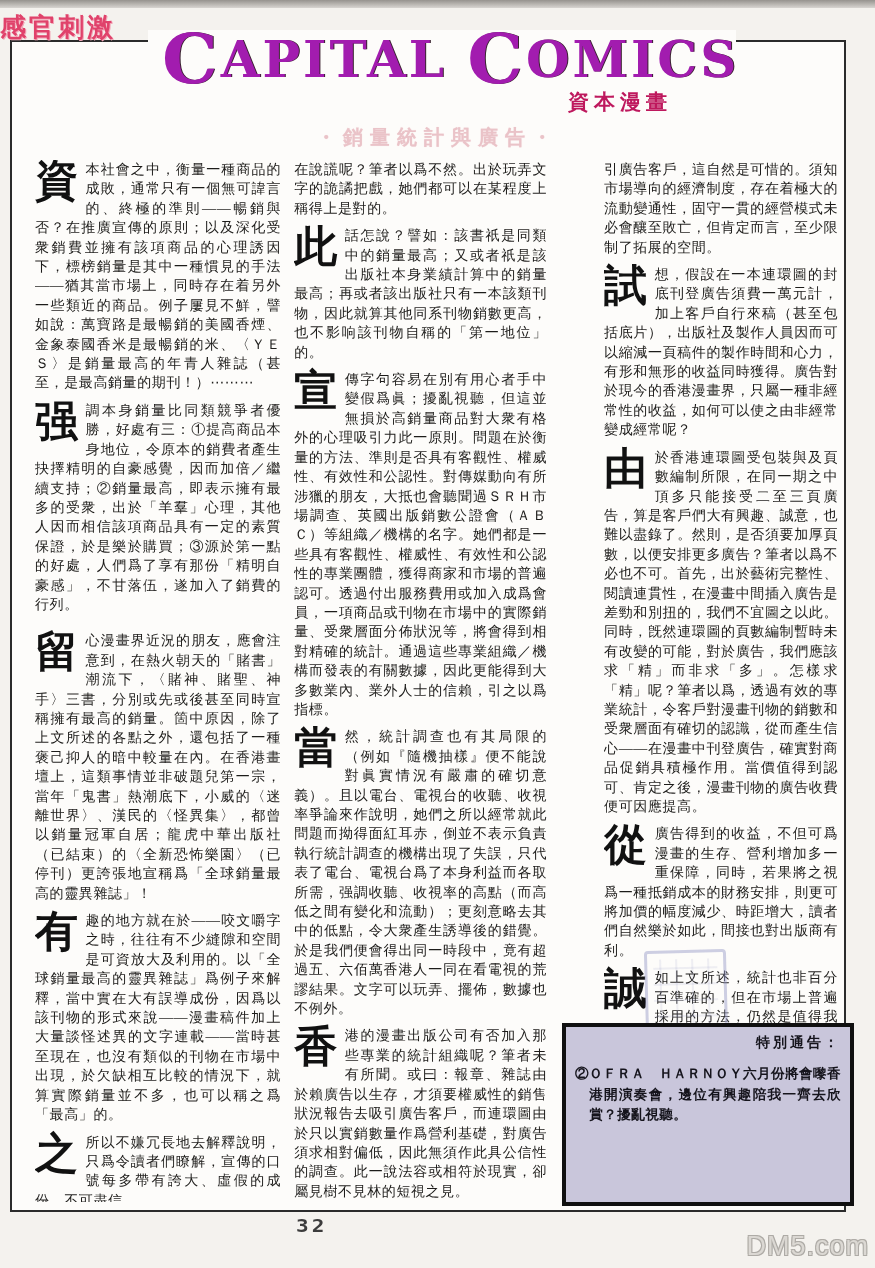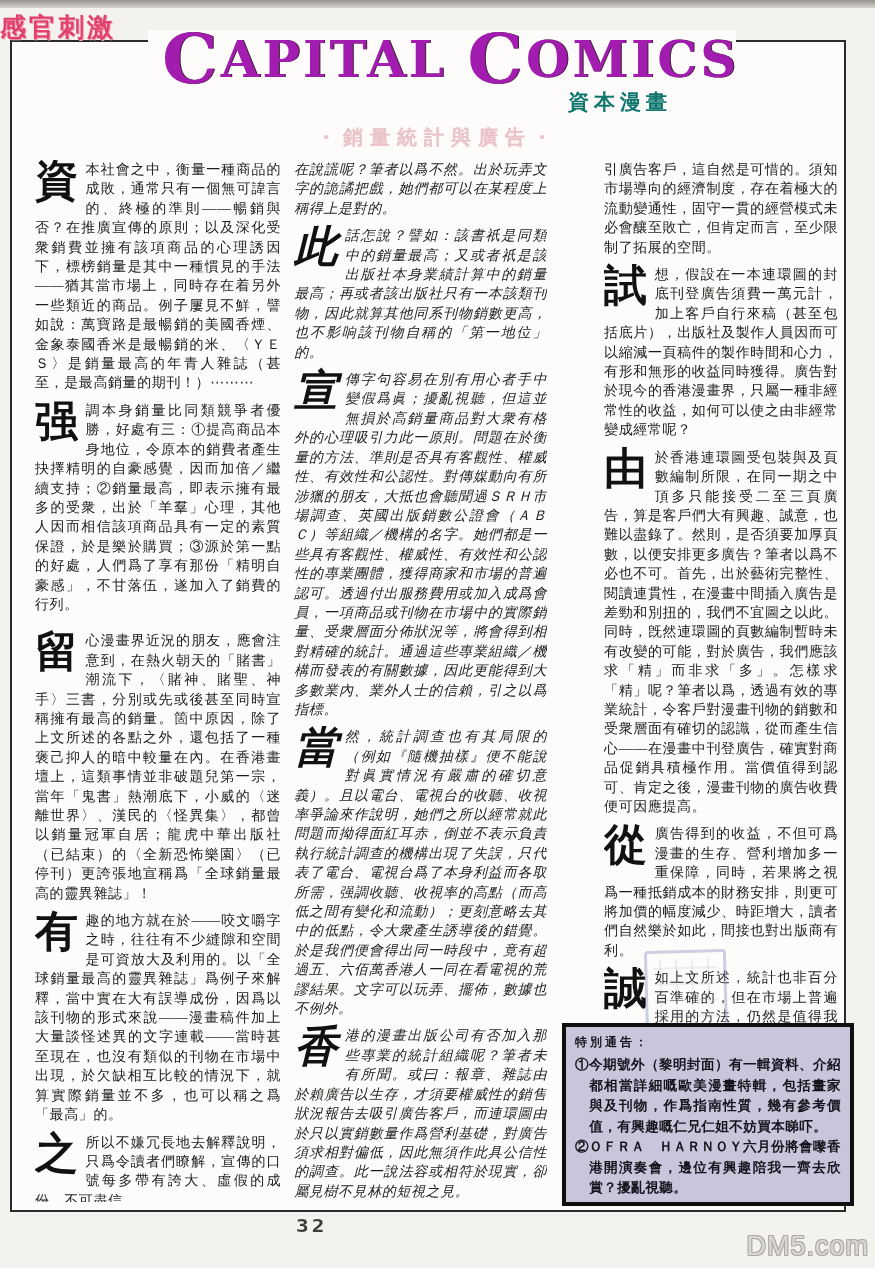--- a/index.html
+++ b/index.html
@@ -24,36 +24,36 @@
   .big-title{
     position:absolute;left:148px;top:30px;width:560px;text-align:center;
     background:#fdfcfa;padding:0 14px;
     font-family:"DejaVu Serif","Liberation Serif",serif;
     font-size:50px;font-weight:bold;color:#a21caf;letter-spacing:3px;
     text-shadow:1px 0 0 #3a2430;white-space:nowrap;
   }
   .big-title .initial{font-size:70px;line-height:50px;vertical-align:-6px;}
   .title-cn{
     position:absolute;left:560px;top:88px;width:120px;text-align:center;
-    font-size:21px;font-weight:bold;color:#0f766e;letter-spacing:5px;white-space:nowrap;
+    font-size:21px;font-weight:bold;color:#be185d;letter-spacing:5px;white-space:nowrap;
   }
   .section-title{
     position:absolute;left:0;top:124px;width:875px;text-align:center;
     font-size:20px;font-weight:bold;color:#eac3c8;letter-spacing:7px;
     text-shadow:0 0 1px #f3dadd;
   }
   
   .columns{
     position:absolute;left:35px;top:160px;width:803px;height:1042px;
     display:flex;gap:13px;overflow:hidden;
   }
   .col{box-sizing:border-box;overflow:hidden;color:#1d1c1a;
     font-size:14px;line-height:19.4px;letter-spacing:0.6px;text-align:justify;}
   .col1{width:261px;}
-  .col2{width:268px;font-style:italic;}
+  .col2{width:268px;}
   .col3{width:248px;margin-left:44px;}
   .para{margin:0;}
   .para.cap{margin-top:8px;}
   .para.gap{margin-top:17px;}
   .dropcap{
     float:left;font-size:43px;line-height:36px;font-weight:bold;
     margin:3px 7px 0 0;color:#111;
   }
   .closing{margin-top:26px;text-align:center;font-weight:bold;letter-spacing:2px;font-size:15px;}
   
@@ -70,21 +70,21 @@
       linear-gradient(rgba(144,148,194,0.18) 2px, transparent 2px) 0 8px/100% 16px,
       linear-gradient(90deg, rgba(144,148,194,0.18) 2px, transparent 2px) 6px 0/16px 100%;
   }
   
   .notice{
     position:absolute;left:562px;top:1023px;width:292px;height:183px;
     box-sizing:border-box;border:4px solid #101010;background:#c9c6db;
     padding:7px 9px 6px 9px;
     font-family:"Liberation Sans",sans-serif;color:#15141c;
   }
-  .notice-title{text-align:left;font-size:12px;font-weight:bold;letter-spacing:3px;margin-bottom:4px;}
+  .notice-title{text-align:right;font-size:14px;font-weight:bold;letter-spacing:3px;margin-bottom:12px;}
   .notice-item{font-size:13.6px;line-height:20.5px;font-weight:bold;
     padding-left:1.05em;text-indent:-1.05em;text-align:justify;letter-spacing:0.4px;}
   
   .page-number{
     position:absolute;left:296px;top:1214px;
     font-family:"DejaVu Sans Mono",monospace;font-weight:bold;font-size:21px;
     letter-spacing:3px;color:#3c3c3c;transform:scaleY(0.8);
   }
   .watermark{
     position:absolute;right:6px;top:1231px;
@@ -130,18 +130,17 @@
     <p class="closing">（本文純屬個人意見）</p>
   </div>
 </div>
 
 <div class="seal">
   <div class="inner"></div>
 </div>
 
 <div class="notice">
   <div class="notice-title">特別通告：</div>
-  <div class="notice-item">①今期號外（黎明封面）有一輯資料、介紹都相當詳細嘅歐美漫畫特輯，包括畫家與及刊物，作爲指南性質，幾有參考價值，有興趣嘅仁兄仁姐不妨買本睇吓。</div>
   <div class="notice-item">②ＯＦＲＡ　ＨＡＲＮＯＹ六月份將會嚟香港開演奏會，邊位有興趣陪我一齊去欣賞？擾亂視聽。</div>
 </div>
 
 <div class="page-number">32</div>
 <div class="watermark">DM5.com</div>
 
 </body></html>

